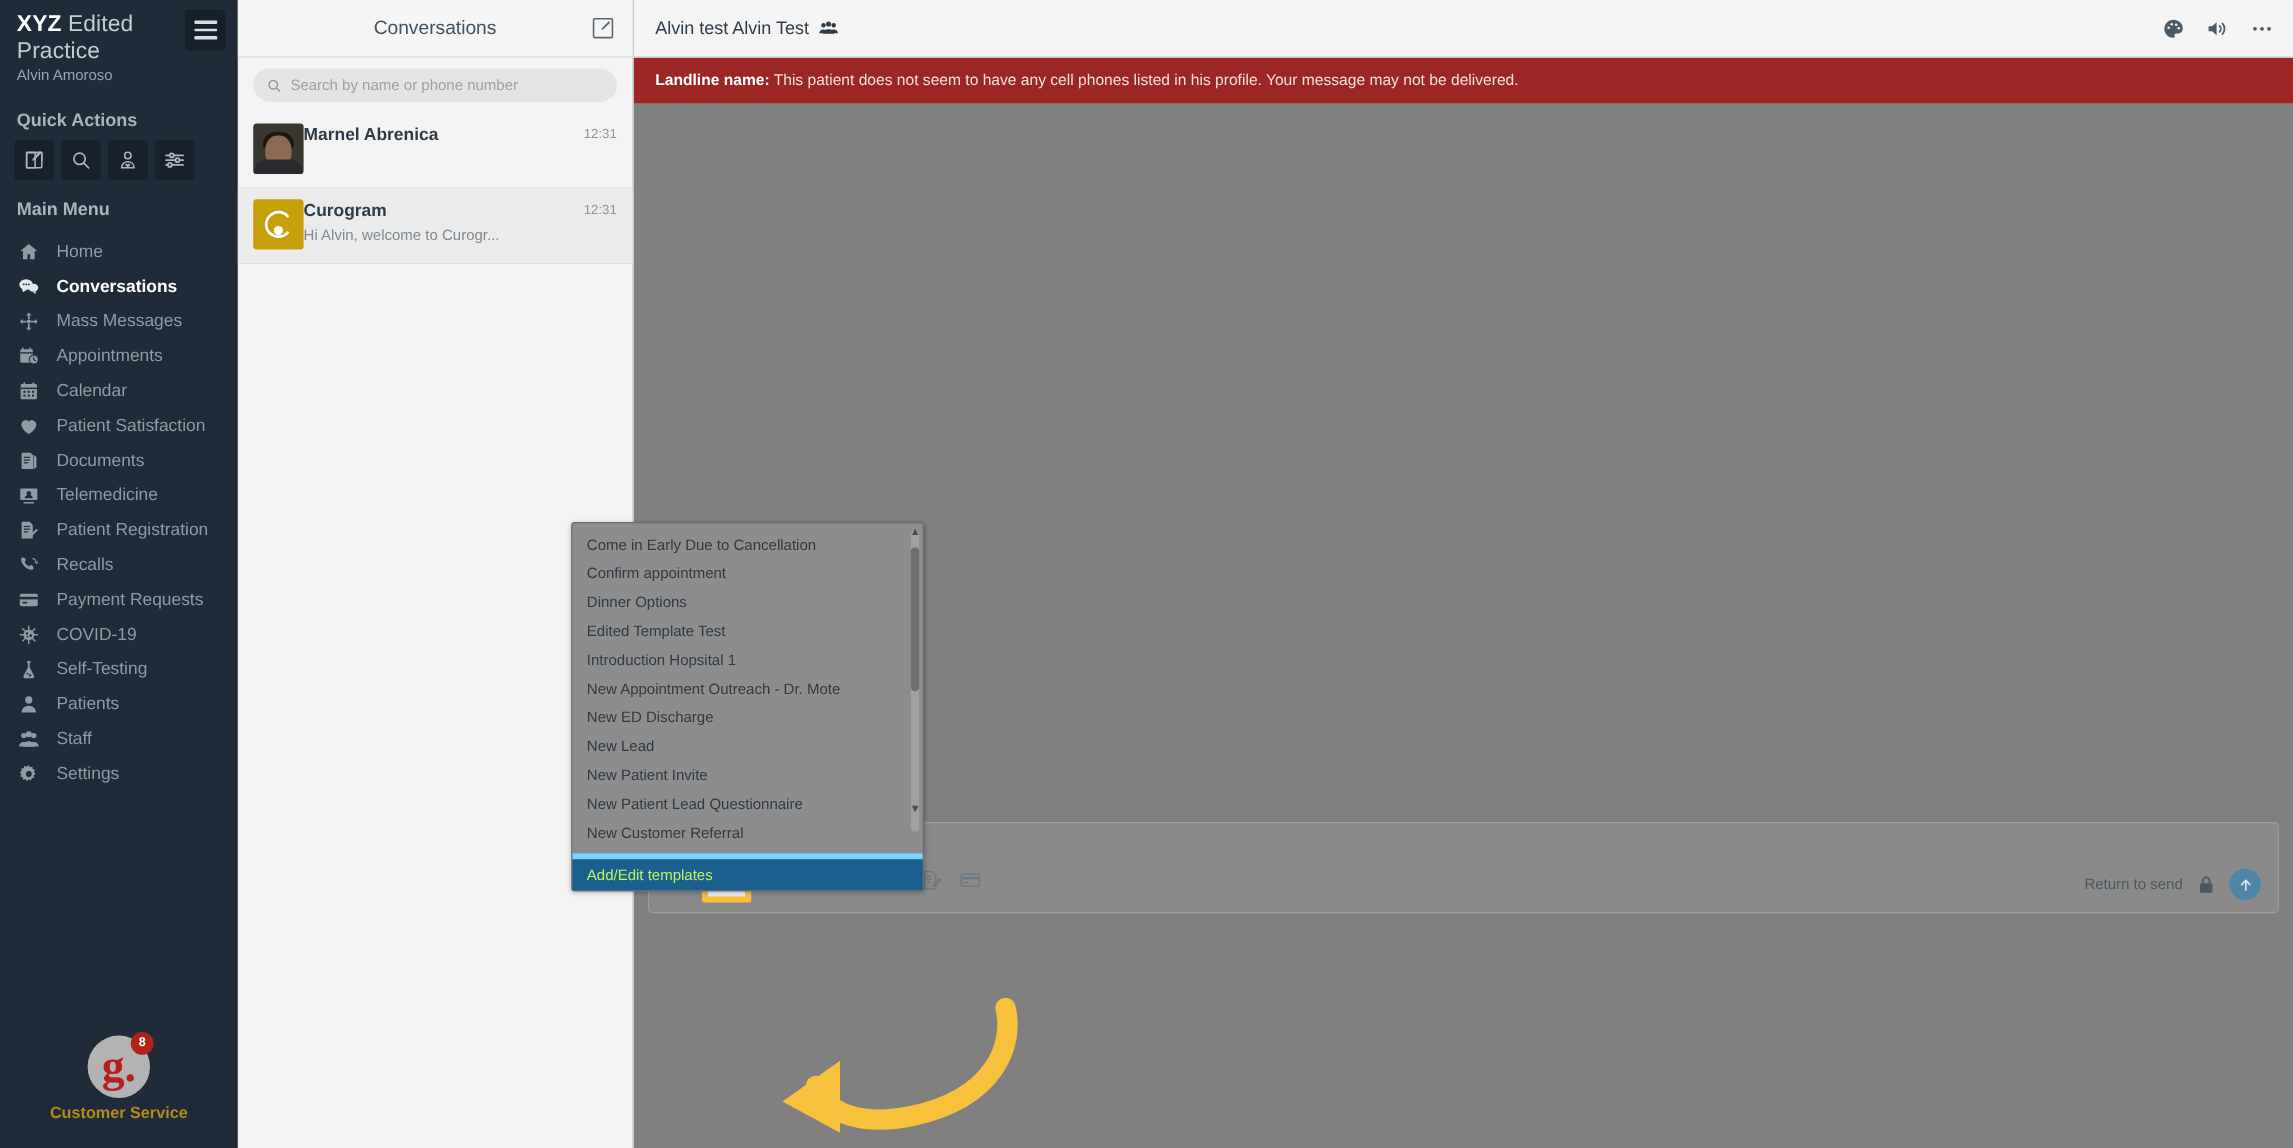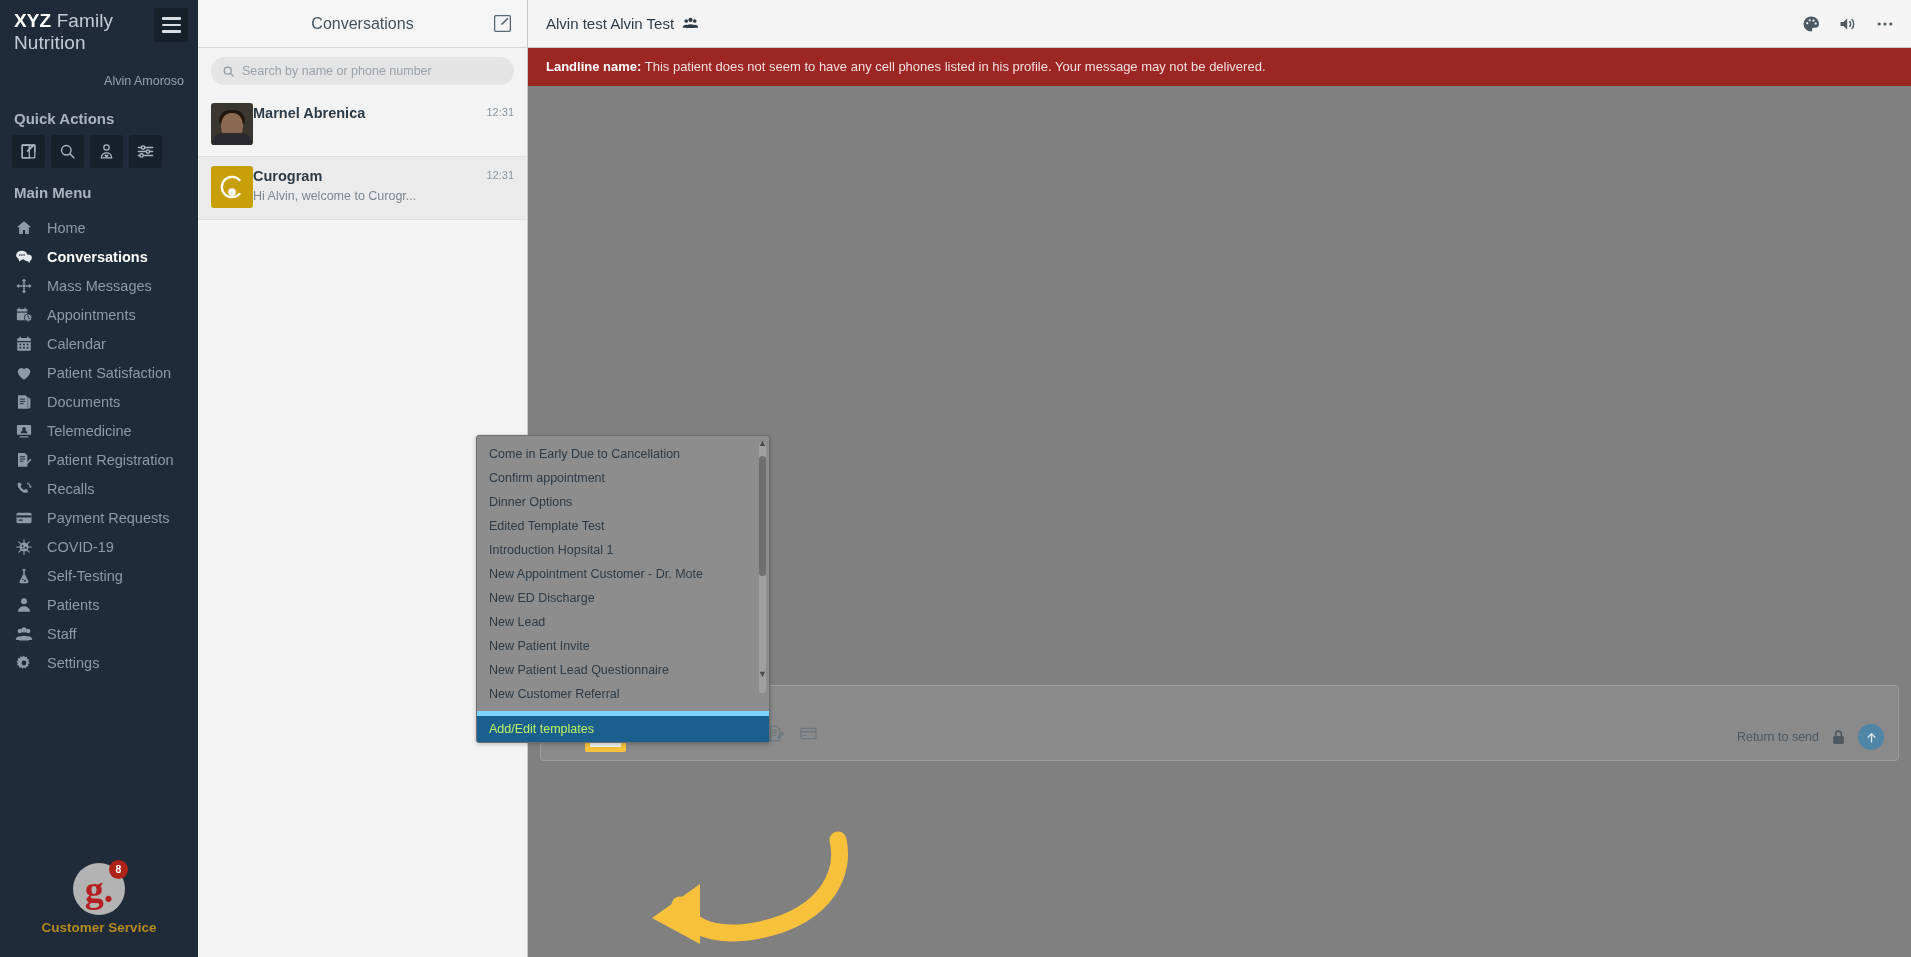--- a/index.html
+++ b/index.html
@@ -17,21 +17,21 @@
     background: #1f2b38;
     flex: 0 0 198px;
     position: relative;
     z-index: 5;
     color: #9aa6b2;
   }
   .sb-head { padding: 10px 14px 6px 14px; position: relative; }
   .sb-title { font-size: 19px; font-weight: 700; letter-spacing: .1px; line-height: 22px; }
   .sb-title .xyz { color: #ffffff; }
   .sb-title .fam { color: #c3ccd5; font-weight: 400; }
-  .sb-user { font-size: 12.5px; color: #96a2ae; margin-top: 20px; text-align: right; }
+  .sb-user { font-size: 12.5px; color: #96a2ae; margin-top: 2px; }
   .burger {
     position: absolute; right: 10px; top: 8px;
     width: 34px; height: 34px; background: #16202b; border-radius: 3px;
     display: flex; flex-direction: column; justify-content: center; align-items: center; gap: 4px;
     cursor: pointer;
   }
   .burger span { display:block; width: 19px; height: 2.6px; background: #d7dde3; border-radius: 1px;}
 
   .sb-sect {
     font-size: 15px; font-weight: 700; color: #a9b4bf;
@@ -220,21 +220,21 @@
 </style>
 </head>
 <body>
 
 <div class="app">
 
   <div class="sidebar">
     <div class="sb-head">
       <div class="sb-title">
         <span class="xyz">XYZ</span>
-        <span class="fam">Family Nutrition</span>
+        <span class="fam">Edited Practice</span>
       </div>
       <div class="sb-user">Alvin Amoroso</div>
       <div class="burger">
         <span></span>
         <span></span>
         <span></span>
       </div>
     </div>
 
     <div class="sb-sect">Quick Actions</div>
@@ -665,21 +665,21 @@
     </div>
   </div>
 
   <div class="tmpl-dd">
     <div class="tmpl-scroll">
       <div class="tmpl-item">Come in Early Due to Cancellation</div>
       <div class="tmpl-item">Confirm appointment</div>
       <div class="tmpl-item">Dinner Options</div>
       <div class="tmpl-item">Edited Template Test</div>
       <div class="tmpl-item">Introduction Hopsital 1</div>
-      <div class="tmpl-item">New Appointment Customer - Dr. Mote</div>
+      <div class="tmpl-item">New Appointment Outreach - Dr. Mote</div>
       <div class="tmpl-item">New ED Discharge</div>
       <div class="tmpl-item">New Lead</div>
       <div class="tmpl-item">New Patient Invite</div>
       <div class="tmpl-item">New Patient Lead Questionnaire</div>
       <div class="tmpl-item">New Customer Referral</div>
       <div class="tmpl-item">Nutrition Follow Up - Food Journal</div>
 
       <div class="sb-track">
         <div class="sb-thumb"></div>
       </div>

